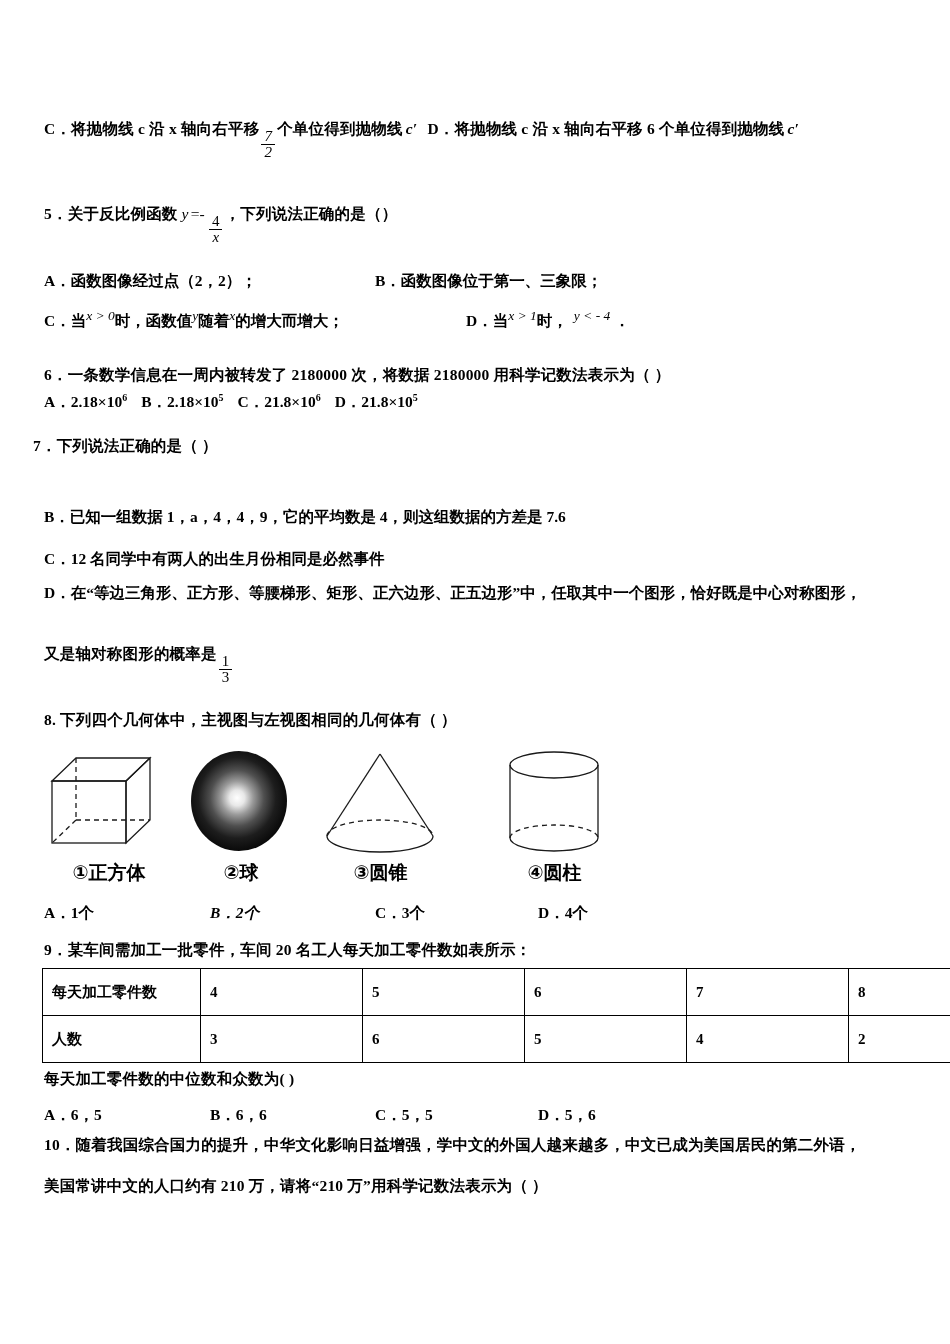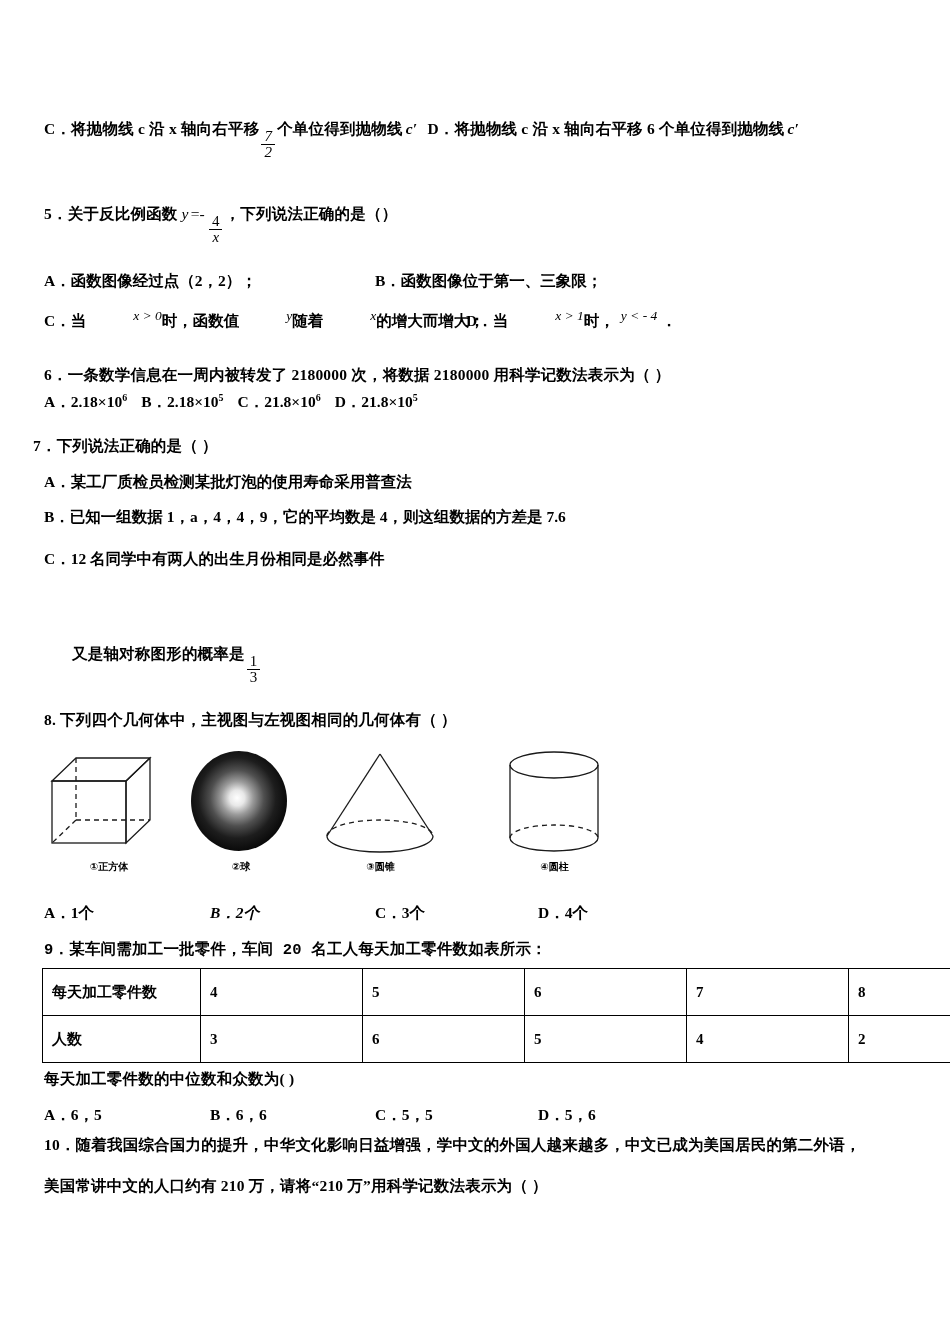--- a/index.html
+++ b/index.html
@@ -56,21 +56,20 @@
   .frac .den {
     font-size: 15px;
     line-height: 1.05;
     padding: 0 3px;
     border-top: 1px solid #000;
   }
   .mathit {
     font-style: italic;
     font-family: "Liberation Serif", "DejaVu Serif", serif;
     font-weight: normal;
-    margin-left: 47px;
   }
   .sup {
     font-size: 10px;
     vertical-align: super;
     font-weight: bold;
   }
   .raise-sm {
     position: relative;
     top: -6px;
     font-size: 13.5px;
@@ -94,21 +93,21 @@
   table.data-table td.cell { width: 144px; }
   
   .figure-row {
     position: absolute;
   }
   .fig {
     position: absolute;
     text-align: center;
   }
   .fig-caption {
-    font-size: 10px;
+    font-size: 19px;
     font-weight: bold;
     font-family: "Liberation Sans", "DejaVu Sans", sans-serif;
     margin-top: 2px;
     white-space: nowrap;
   }
   svg { display: block; }
 </style>
 </head>
 <body>
 
@@ -145,30 +144,30 @@
   <div class="line" style="left:44px; top:366px;">
     <span>6．</span><span>一条数学信息在一周内被转发了 2180000 次，将数据 2180000 用科学记数法表示为（      ）</span>
   </div>
   <div class="opt-row" style="left:44px; top:392px;">
     <span class="opt"><span>A．</span><span>2.18×10</span><span class="sup">6</span></span><span style="display:inline-block;width:14px;"></span><span class="opt"><span>B．</span><span>2.18×10</span><span class="sup">5</span></span><span style="display:inline-block;width:14px;"></span><span class="opt"><span>C．</span><span>21.8×10</span><span class="sup">6</span></span><span style="display:inline-block;width:14px;"></span><span class="opt"><span>D．</span><span>21.8×10</span><span class="sup">5</span></span>
   </div>
 
   <div class="line" style="left:33px; top:437px;">
     <span>7．</span><span>下列说法正确的是（     ）</span>
   </div>
-  <div class="opt-row" style="left:44px; top:472px;">
-    <span>A．</span><span>某工厂质检员检测某批灯泡的使用寿命采用普查法</span>
-  </div>
   <div class="opt-row" style="left:44px; top:507px;text-align:right;">
     <span>B．</span><span>已知一组数据 1，a，4，4，9，它的平均数是 4，则这组数据的方差是 7.6</span>
   </div>
   <div class="opt-row" style="left:44px; top:549px;">
     <span>C．</span><span>12 名同学中有两人的出生月份相同是必然事件</span>
   </div>
-  <div class="line" style="left:44px; top:645px;margin-left:28px;">
+  <div class="opt-row" style="left:44px; top:583px;">
+    <span>D．</span><span>在“等边三角形、正方形、等腰梯形、矩形、正六边形、正五边形”中，任取其中一个图形，恰好既是中心对称图形，</span>
+  </div>
+  <div class="line" style="left:44px; top:645px;">
     <span>又是轴对称图形的概率是</span><span class="frac">
         <span class="num" style="font-style:normal;">1</span>
         <span class="den" style="font-style:normal;">3</span>
       </span>
   </div>
 
   <div class="line" style="left:44px; top:711px;">
     <span>8.</span><span style="margin-left:4px;">下列四个几何体中，主视图与左视图相同的几何体有（      ）</span>
   </div>
 
@@ -248,21 +247,21 @@
   <div class="opt-row" style="left:210px; top:903px;font-style:italic;">
     <span>B．</span><span>2个</span>
   </div>
   <div class="opt-row" style="left:375px; top:903px;">
     <span>C．</span><span>3个</span>
   </div>
   <div class="opt-row" style="left:538px; top:903px;">
     <span>D．</span><span>4个</span>
   </div>
 
-  <div class="line" style="left:44px; top:941px;font-family:Liberation Mono, monospace;">
+  <div class="line" style="left:44px; top:941px;">
     <span>9．</span><span>某车间需加工一批零件，车间 20 名工人每天加工零件数如表所示：</span>
   </div>
 
   <table class="data-table" style="left:42px; top:968px; width:863px;">
     <tbody>
       <tr>
         <td class="hdr">每天加工零件数</td>
         <td class="cell">4</td>
         <td class="cell">5</td>
         <td class="cell">6</td>

